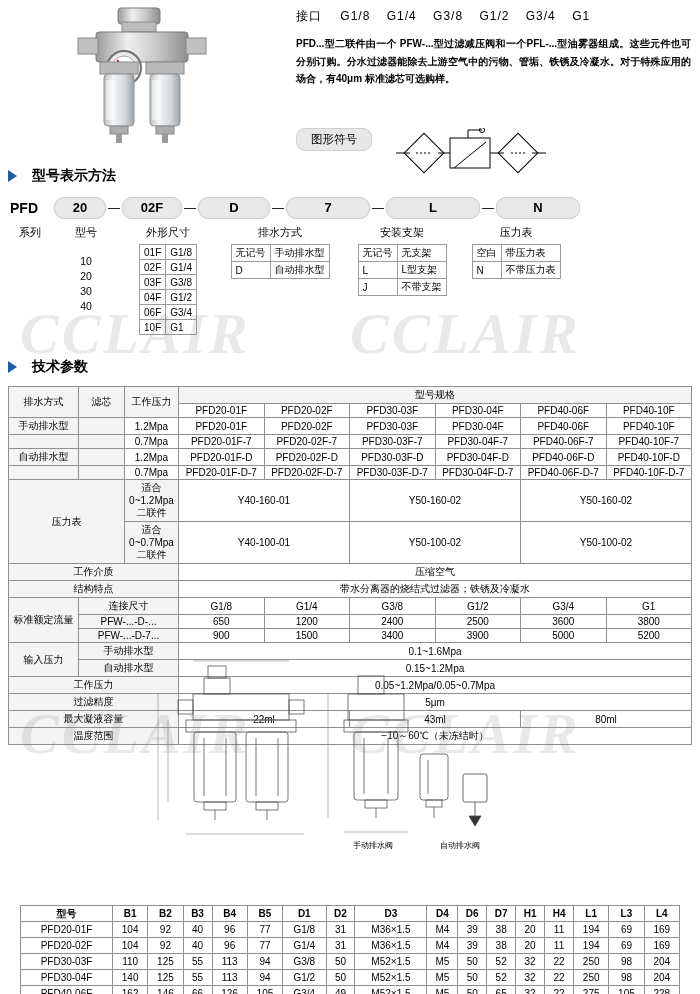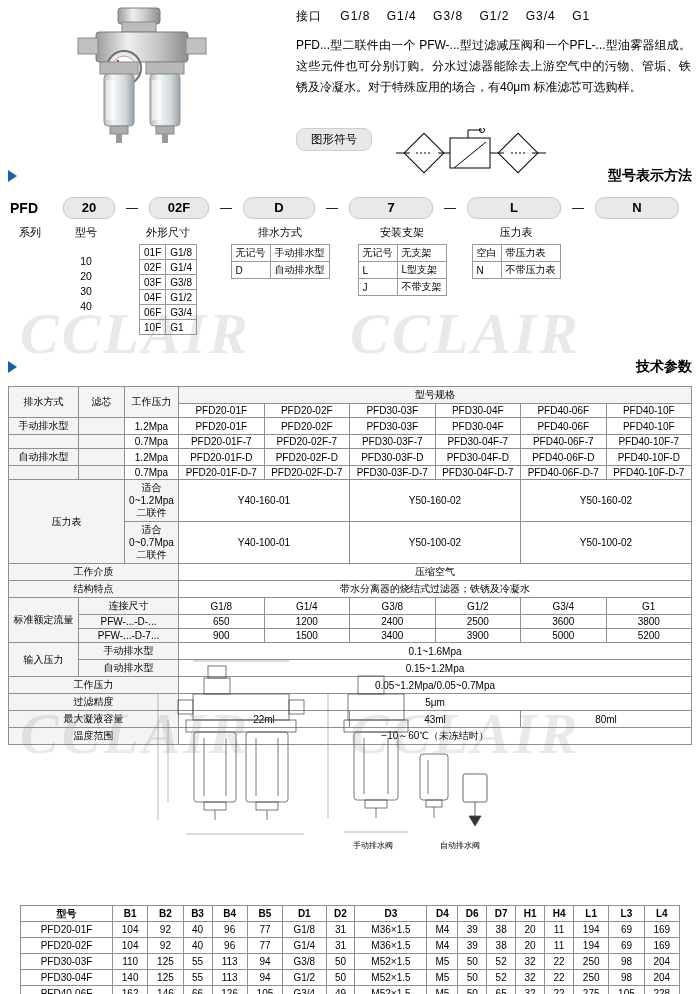--- a/index.html
+++ b/index.html
@@ -10,52 +10,52 @@
     font-family: "Liberation Sans", sans-serif;
     font-size: 11px;
     color: #000;
     position: relative;
     overflow: hidden;
   }
   .page { position: relative; width: 700px; height: 994px; }
 
   
   .sec-head {
-    display: flex; align-items: center; gap: 6px;
-    font-size: 14px; font-weight: bold; color: #000; justify-content: space-between;
+    display: flex; align-items: center; gap: 15px;
+    font-size: 14px; font-weight: bold; color: #000;
   }
   .sec-head .tri {
     width: 0; height: 0;
     border-left: 9px solid #1a5fa8;
     border-top: 6px solid transparent;
     border-bottom: 6px solid transparent;
     display: inline-block;
   }
 
   
   .photo { position: absolute; left: 18px; top: 6px; width: 250px; height: 145px; }
   .photo svg { display:block; }
 
   
   .desc { position: absolute; left: 296px; top: 8px; width: 395px; }
   .desc .line1 { font-size: 12px; letter-spacing: 1px; margin-bottom: 10px; }
   .desc .line1 .lab { margin-right: 14px; }
   .desc .line1 .ports span { margin-right: 12px; }
-  .desc .para { font-size: 12px; line-height: 1.75; text-align: justify; }
+  .desc .para { font-size: 10px; line-height: 1.75; text-align: justify; font-weight: bold; }
 
   
   .symrow { position: absolute; left: 296px; top: 128px; width: 400px; display: flex; align-items: flex-start; }
   .symrow .sym-label {
     background: #e8e8e8; border: 1px solid #cfcfcf; border-radius: 9px;
     padding: 3px 14px; font-size: 11.5px; margin-right: 22px;
   }
 
   
   .s1 { position: absolute; left: 8px; top: 167px; width: 684px; }
-  .code-row { display: flex; align-items: center; margin-top: 12px; padding-left: 2px; gap: 9px; }
+  .code-row { display: flex; align-items: center; margin-top: 12px; padding-left: 2px; }
   .code-cell {
     background: #e9e9e9; border: 1px solid #c8c8c8; border-radius: 10px;
     height: 22px; line-height: 20px; text-align: center; font-weight: bold; font-size: 13px;
   }
   .code-dash { width: 16px; text-align: center; color: #000; font-size: 12px; }
   .pfd-label { font-weight: bold; font-size: 14px; width: 44px; }
 
   .legend-row { display: flex; margin-top: 6px; font-size: 10.5px; }
   .legend-col { text-align: center; }
   .legend-title { font-size: 11px; margin-bottom: 4px; }

